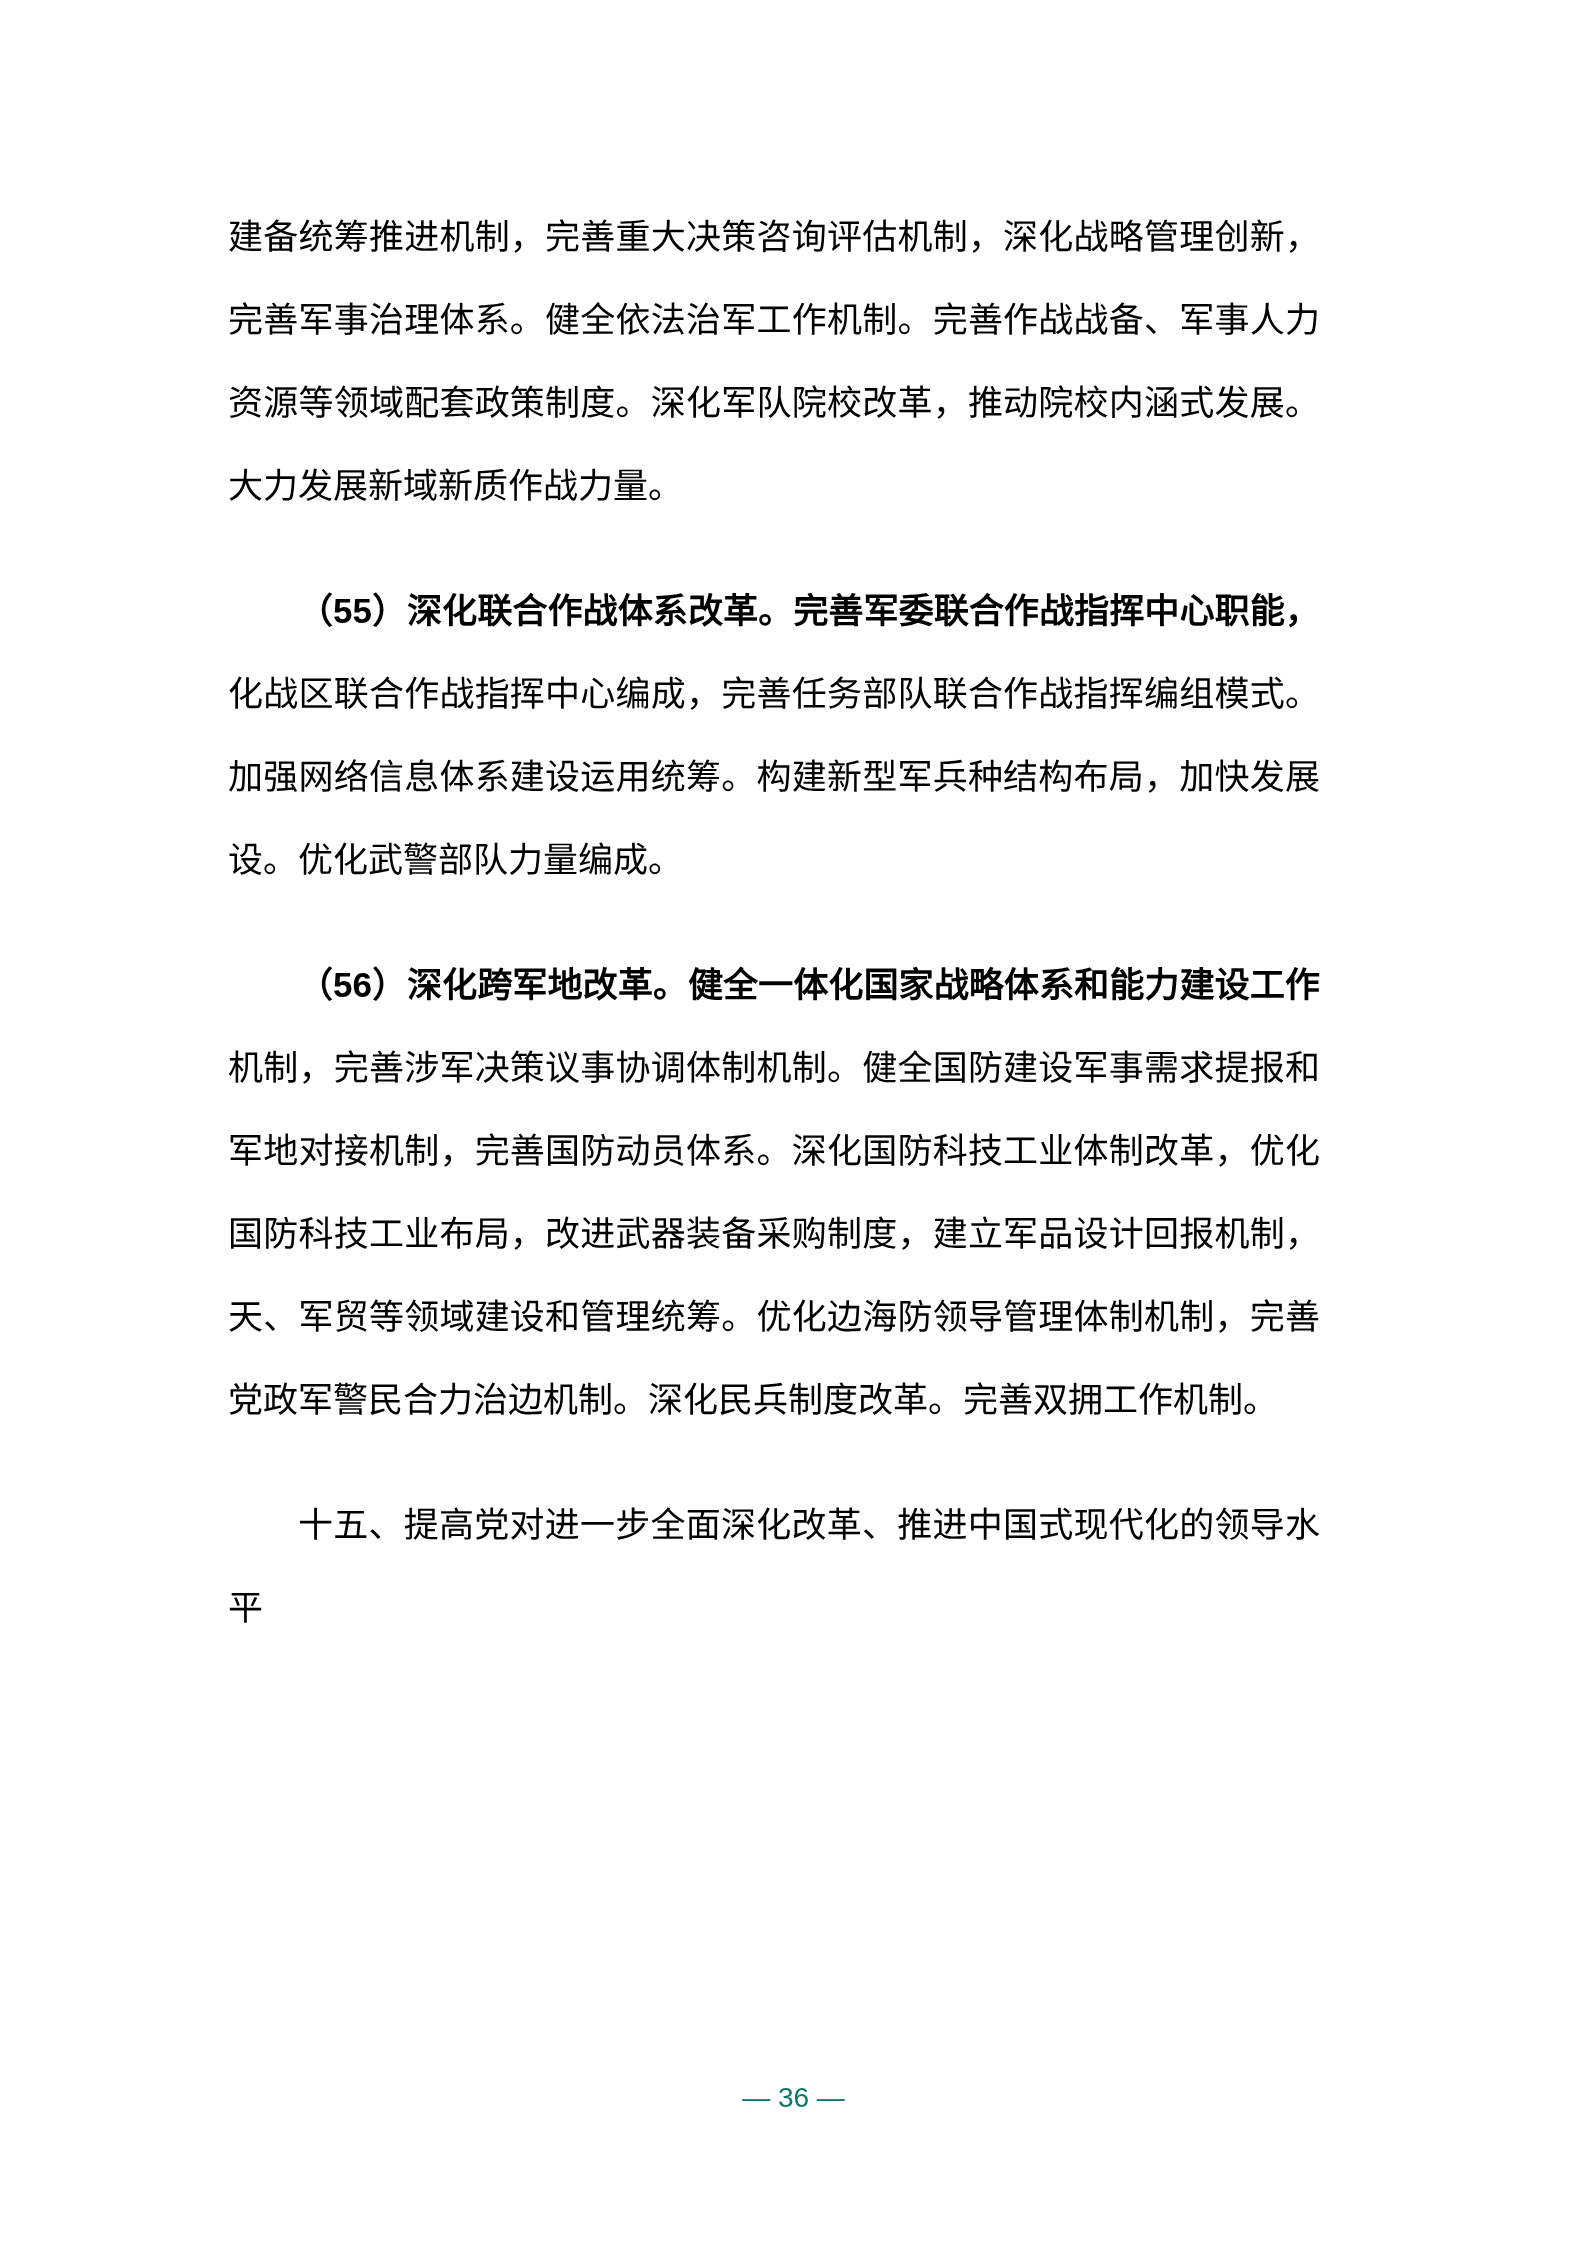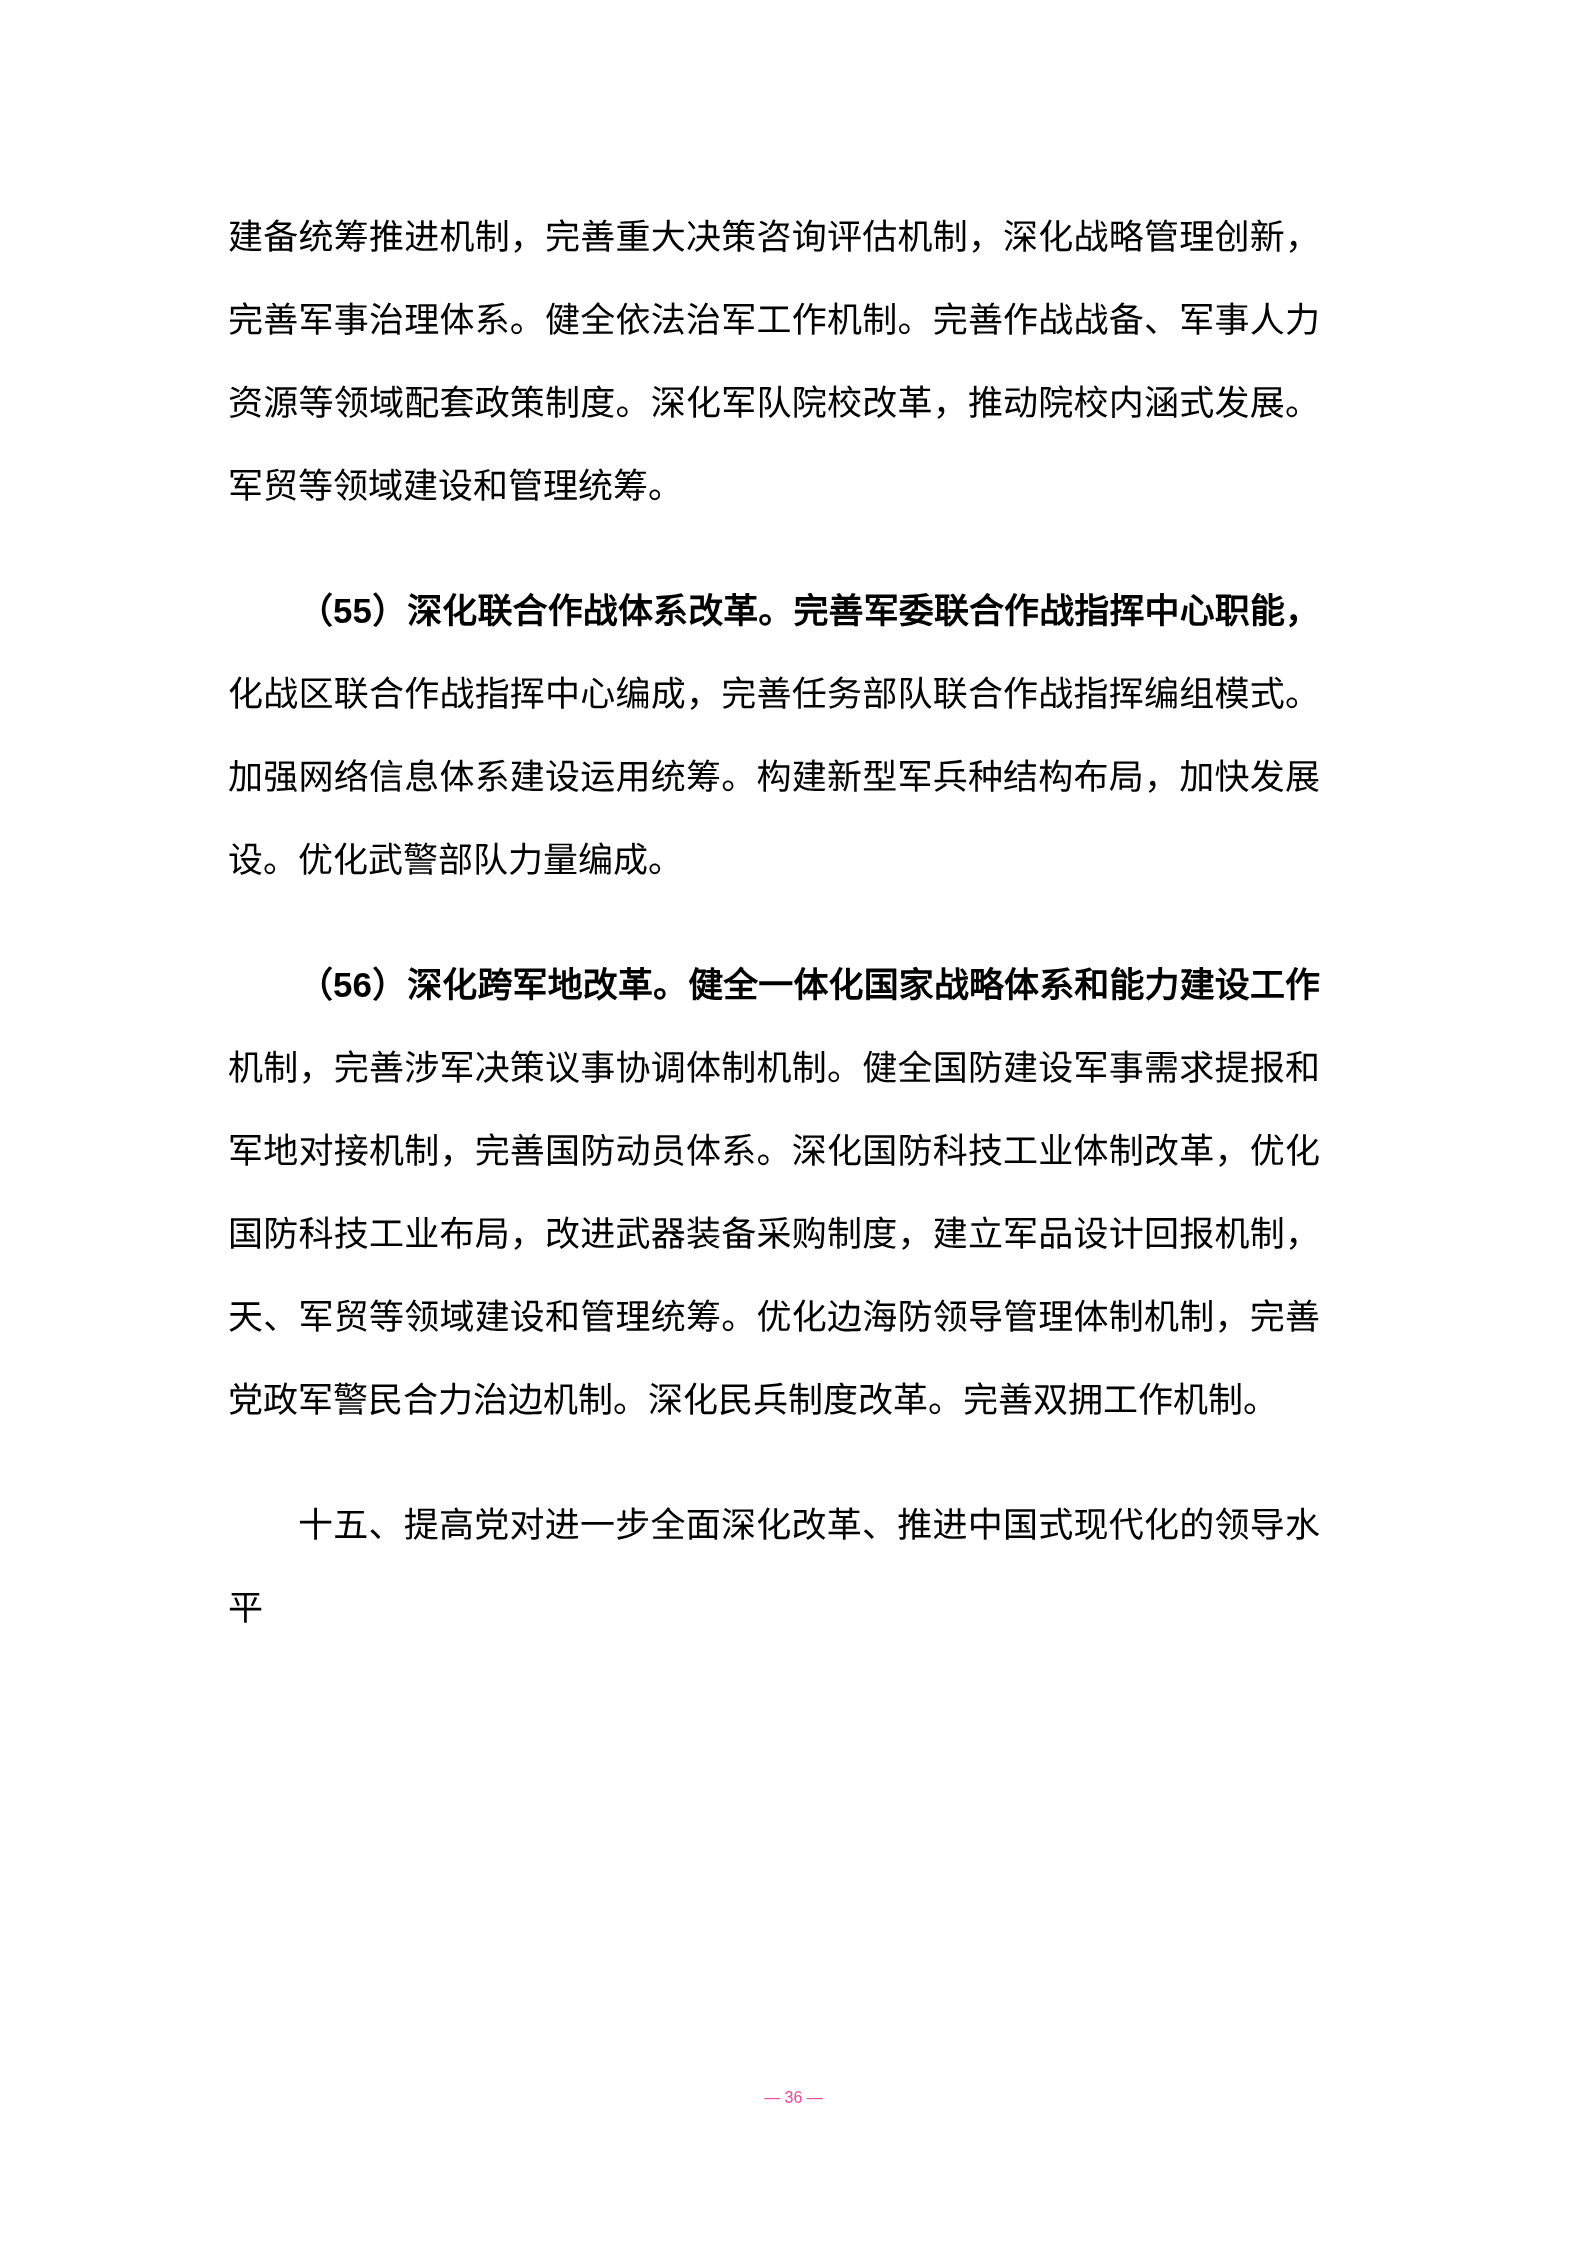--- a/index.html
+++ b/index.html
@@ -32,35 +32,35 @@
     text-align-last: auto;
   }
   .line.indent { text-indent: 70px; font-weight: bold; }
   .heading .line { font-weight: normal; }
   .footer {
     position: absolute;
     left: 0;
     right: 0;
     top: 2083px;
     text-align: center;
-    font-size: 16px;
+    font-size: 28px;
     line-height: 30px;
-    color: #ec4899;
+    color: #0f766e;
   }
 </style>
 </head>
 <body>
 
 <div class="content">
 
   <div class="para first">
     <div class="line">建备统筹推进机制，完善重大决策咨询评估机制，深化战略管理创新，</div>
     <div class="line">完善军事治理体系。健全依法治军工作机制。完善作战战备、军事人力</div>
     <div class="line">资源等领域配套政策制度。深化军队院校改革，推动院校内涵式发展。</div>
-    <div class="line last">军贸等领域建设和管理统筹。</div>
+    <div class="line last">大力发展新域新质作战力量。</div>
   </div>
 
   <div class="para">
     <div class="line indent">（55）深化联合作战体系改革。完善军委联合作战指挥中心职能，</div>
     <div class="line">化战区联合作战指挥中心编成，完善任务部队联合作战指挥编组模式。</div>
     <div class="line">加强网络信息体系建设运用统筹。构建新型军兵种结构布局，加快发展</div>
     <div class="line last">设。优化武警部队力量编成。</div>
   </div>
 
   <div class="para">

